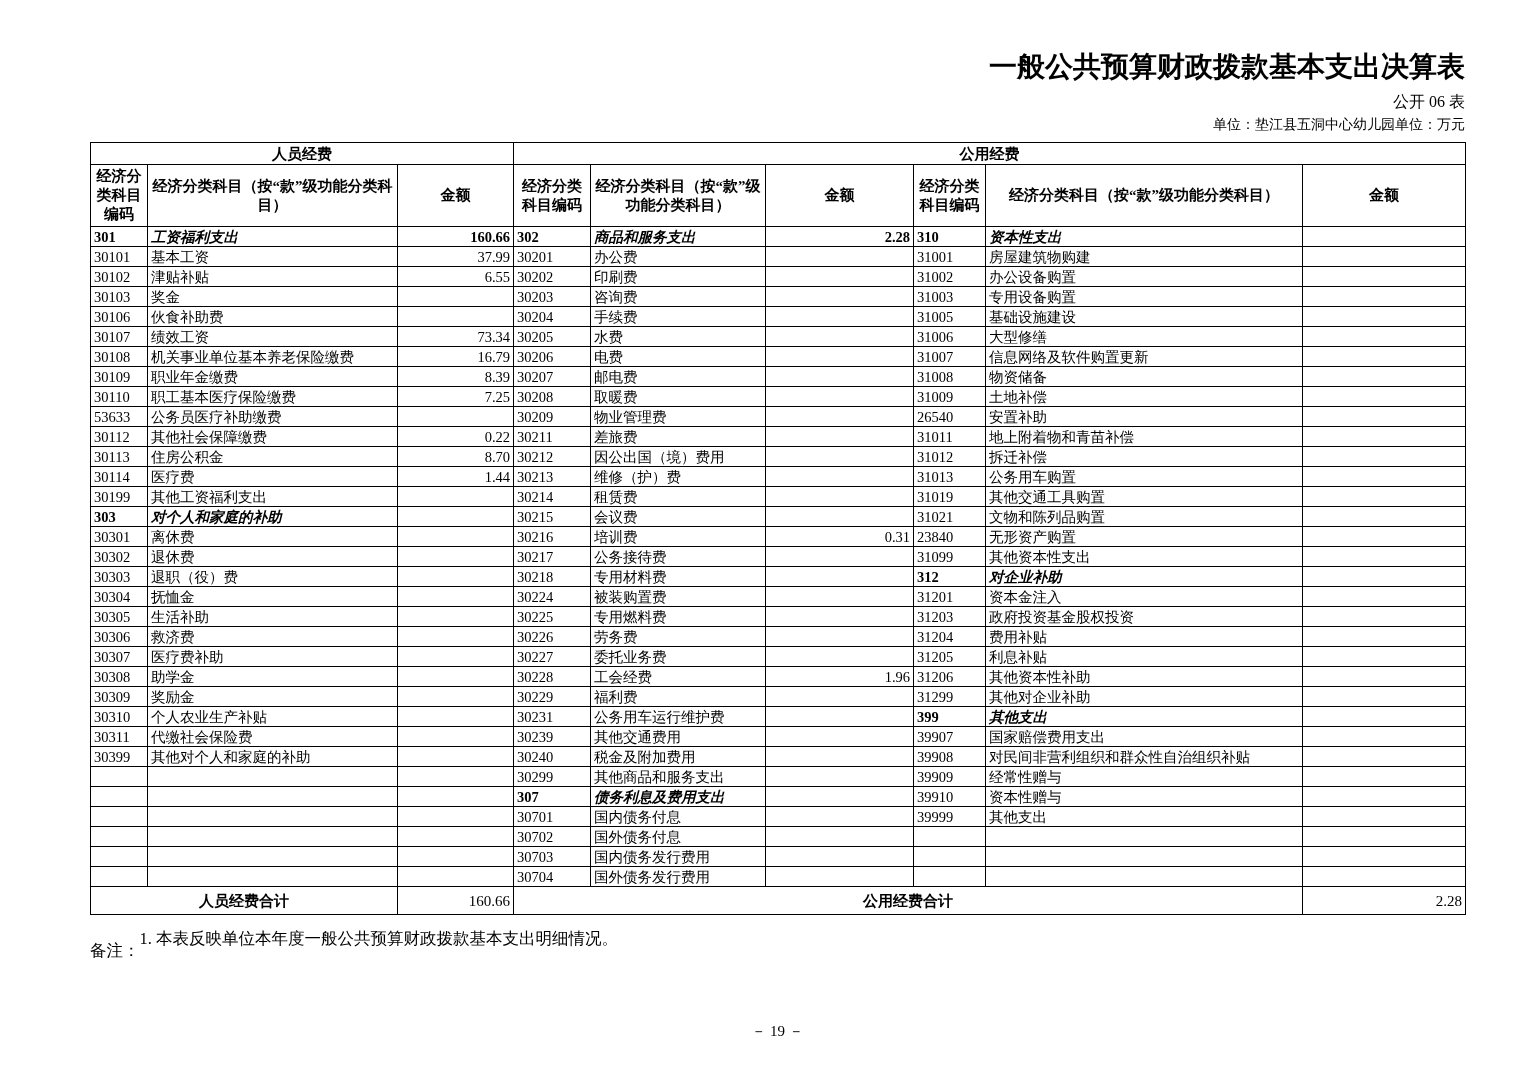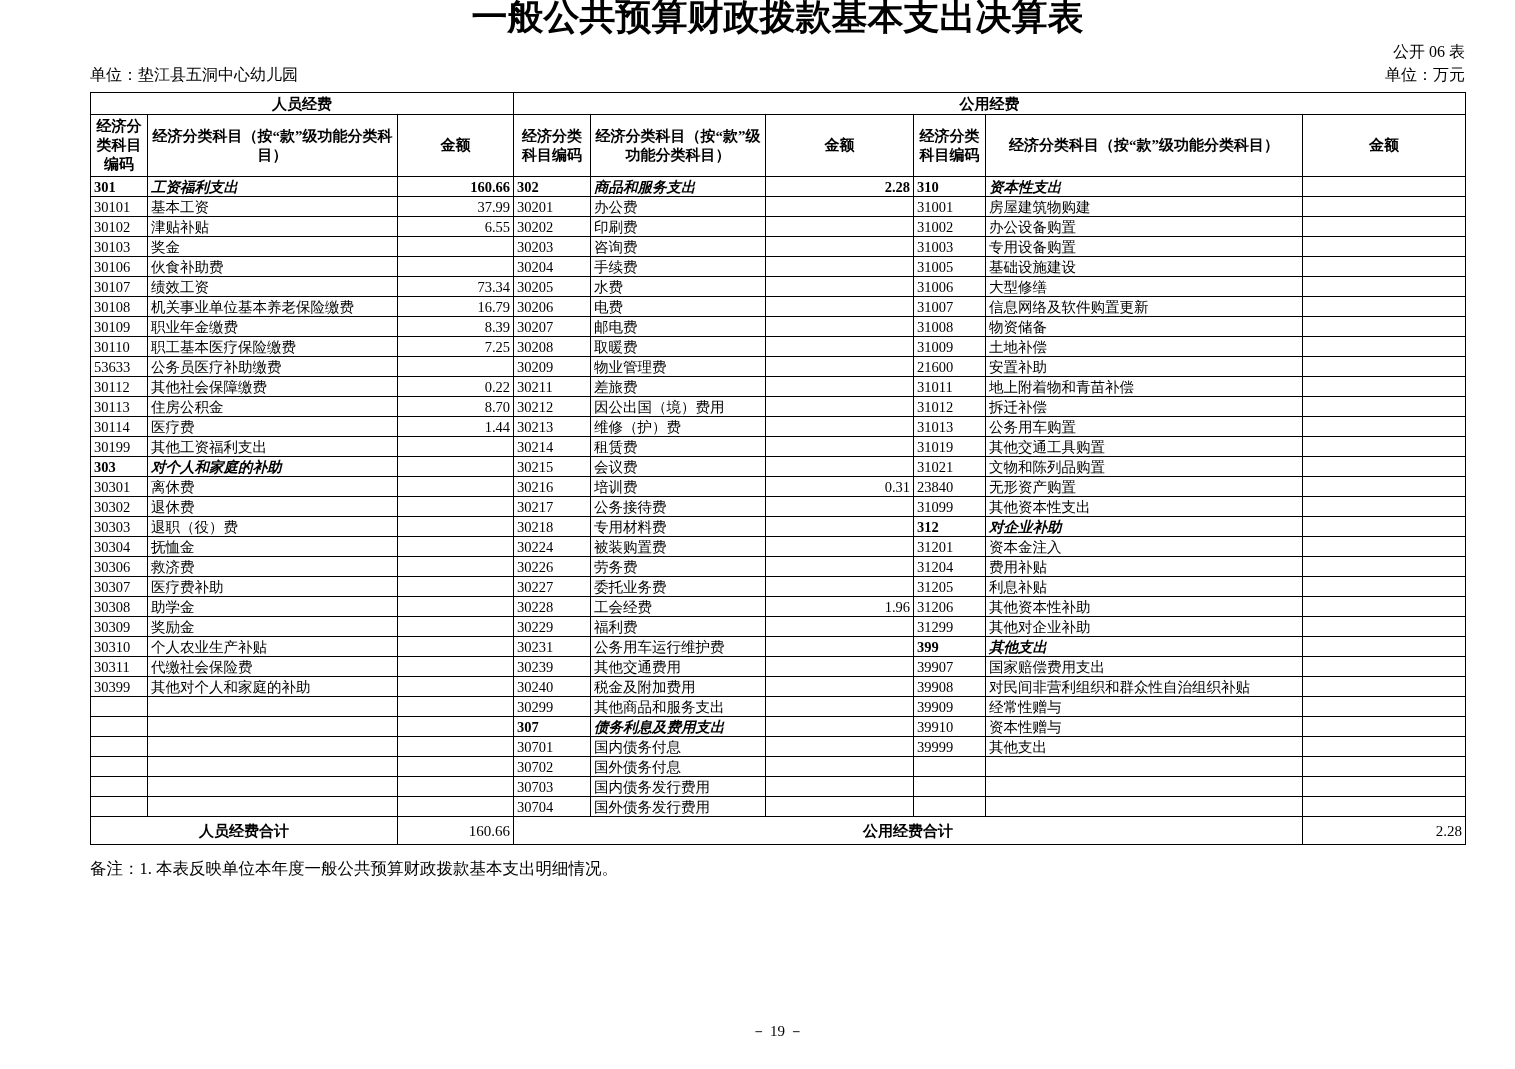--- a/index.html
+++ b/index.html
@@ -3,40 +3,40 @@
 <meta charset="utf-8">
 <style>
   html, body { margin: 0; padding: 0; }
   body {
     width: 1515px; height: 1069px;
     background: #ffffff; color: #000000;
     font-family: "Liberation Serif", "DejaVu Serif", serif;
     position: relative; overflow: hidden;
   }
   .sheet { position: absolute; left: 90px; top: 0; width: 1375px; }
-  .title { text-align: center; font-size: 36px; font-weight: bold; line-height: 34px; }
+  .title { margin-top: 50px; text-align: right; font-size: 28px; font-weight: bold; line-height: 34px; }
   .table-no { margin-top: 9px; text-align: right; font-size: 16px; line-height: 18px; }
-  .meta { margin-top: 4px; display: flex; justify-content: space-between; font-size: 16px; line-height: 20px; }
+  .meta { margin-top: 4px; display: flex; justify-content: flex-end; font-size: 14px; line-height: 20px; }
   table.budget { width: 100%; border-collapse: collapse; table-layout: fixed; margin-top: 7px; }
   table.budget td {
     border: 1px solid #000; font-size: 14.5px; line-height: 18px;
     padding: 0 3px; overflow: hidden; white-space: nowrap; vertical-align: middle;
   }
   tr.group-row td { height: 21px; font-weight: bold; text-align: center; font-size: 15px; }
   tr.colhdr-row td { height: 61px; font-weight: bold; text-align: center; white-space: normal; font-size: 15px; line-height: 19px; padding: 0 2px; }
   tbody.data td { height: 19px; }
   td.code { text-align: left; padding-left: 2px; }
   td.name { padding-left: 16px; }
   td.name.cat { padding-left: 3px; font-style: italic; }
   td.cat { font-weight: bold; }
   td.amt { text-align: right; padding-right: 5px; }
   tr.total-row td { height: 27px; font-size: 15px; }
   tr.total-row td.label { font-weight: bold; text-align: center; }
   .notes { margin-top: 9px; font-size: 16.5px; line-height: 29px; display: flex; }
-  .notes-label { white-space: nowrap; }
+  .notes-label { white-space: nowrap; margin-top: 12px; }
   .page-no { position: absolute; left: 90px; width: 1375px; top: 1022px; text-align: center; font-size: 15px; }
 </style>
 </head>
 <body>
 
 <div class="sheet">
   <div class="title">一般公共预算财政拨款基本支出决算表</div>
   <div class="table-no">公开 06 表</div>
   <div class="meta">
     <span>单位：垫江县五洞中心幼儿园</span>
@@ -172,21 +172,21 @@
           <td class="name">土地补偿</td>
           <td class="amt"></td>
         </tr>
         <tr>
           <td class="code">53633</td>
           <td class="name">公务员医疗补助缴费</td>
           <td class="amt"></td>
           <td class="code">30209</td>
           <td class="name">物业管理费</td>
           <td class="amt"></td>
-          <td class="code">21600</td>
+          <td class="code">26540</td>
           <td class="name">安置补助</td>
           <td class="amt"></td>
         </tr>
         <tr>
           <td class="code">30112</td>
           <td class="name">其他社会保障缴费</td>
           <td class="amt">0.22</td>
           <td class="code">30211</td>
           <td class="name">差旅费</td>
           <td class="amt"></td>
@@ -273,20 +273,31 @@
         </tr>
         <tr>
           <td class="code">30304</td>
           <td class="name">抚恤金</td>
           <td class="amt"></td>
           <td class="code">30224</td>
           <td class="name">被装购置费</td>
           <td class="amt"></td>
           <td class="code">31201</td>
           <td class="name">资本金注入</td>
+          <td class="amt"></td>
+        </tr>
+        <tr>
+          <td class="code">30305</td>
+          <td class="name">生活补助</td>
+          <td class="amt"></td>
+          <td class="code">30225</td>
+          <td class="name">专用燃料费</td>
+          <td class="amt"></td>
+          <td class="code">31203</td>
+          <td class="name">政府投资基金股权投资</td>
           <td class="amt"></td>
         </tr>
         <tr>
           <td class="code">30306</td>
           <td class="name">救济费</td>
           <td class="amt"></td>
           <td class="code">30226</td>
           <td class="name">劳务费</td>
           <td class="amt"></td>
           <td class="code">31204</td>

